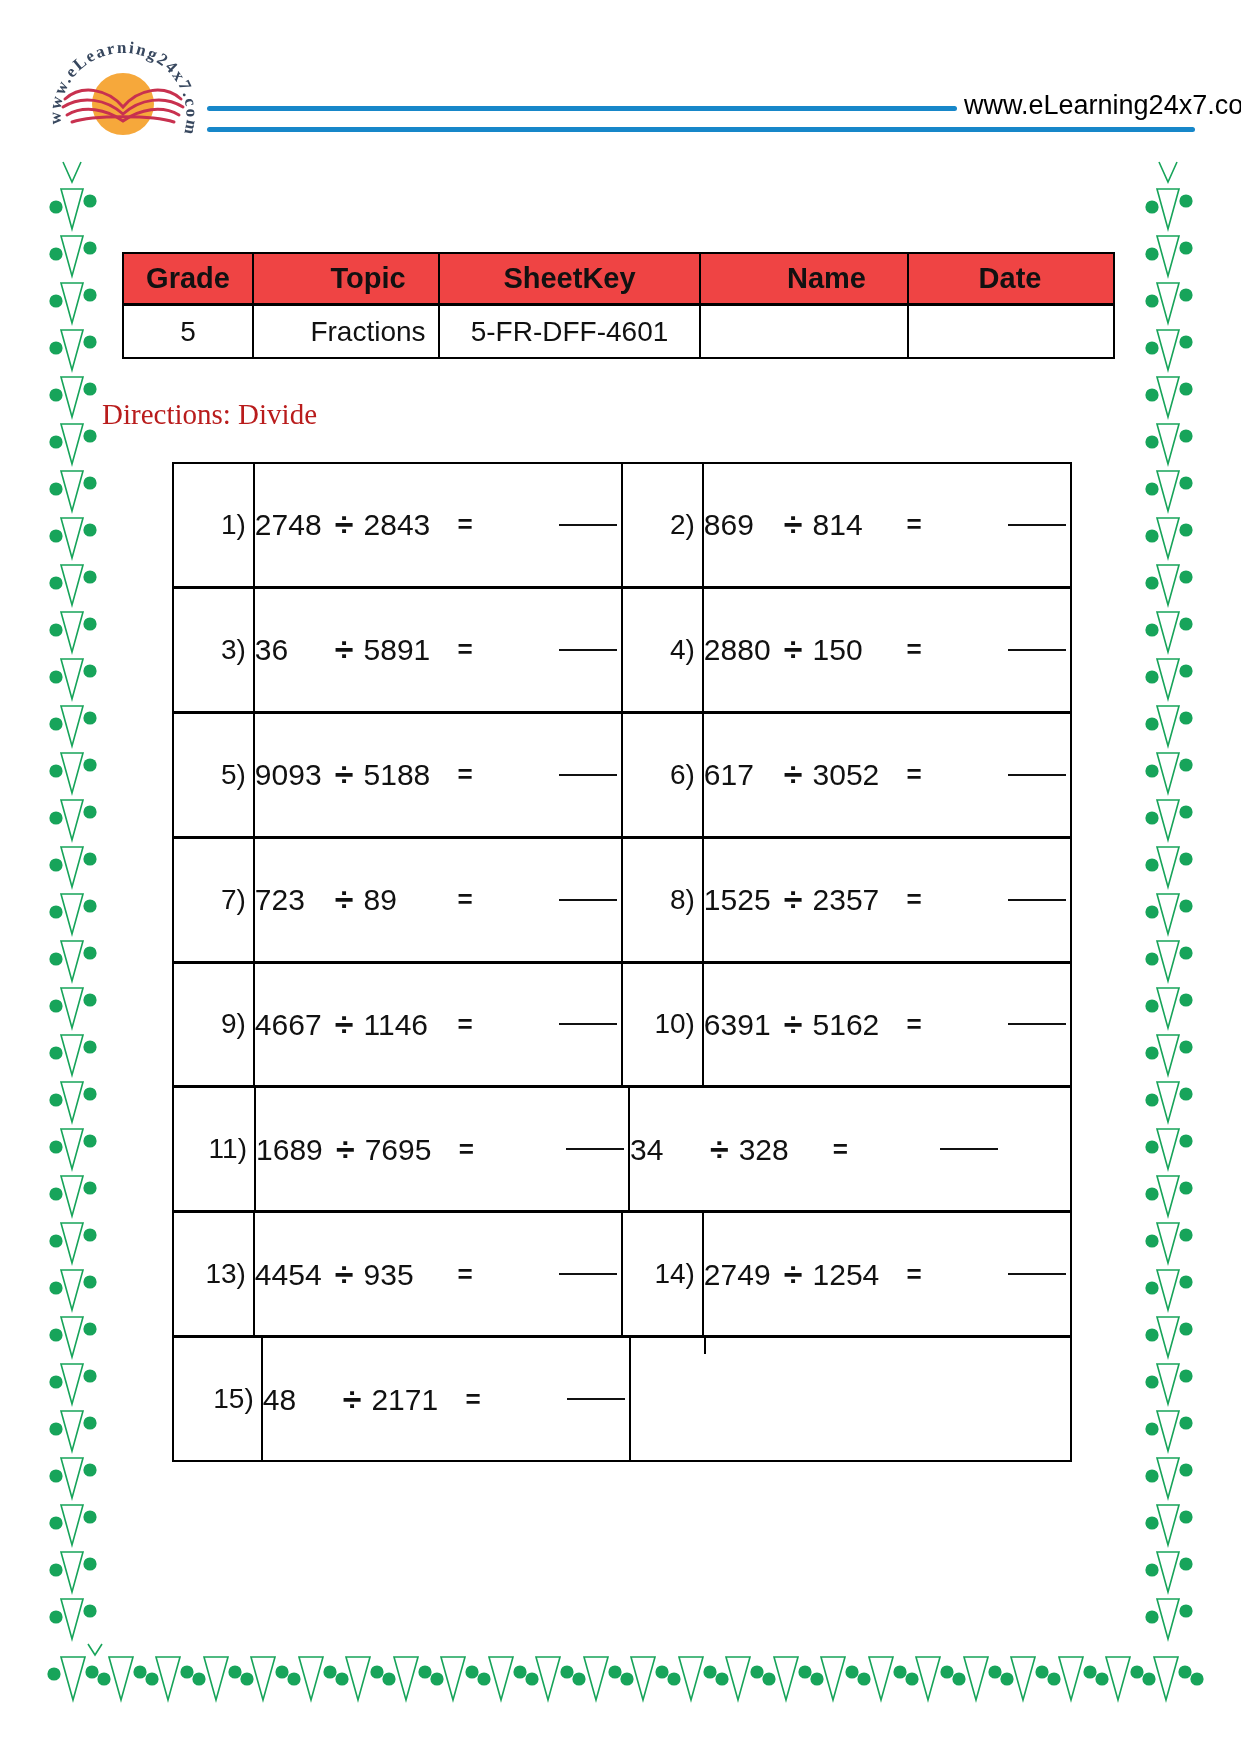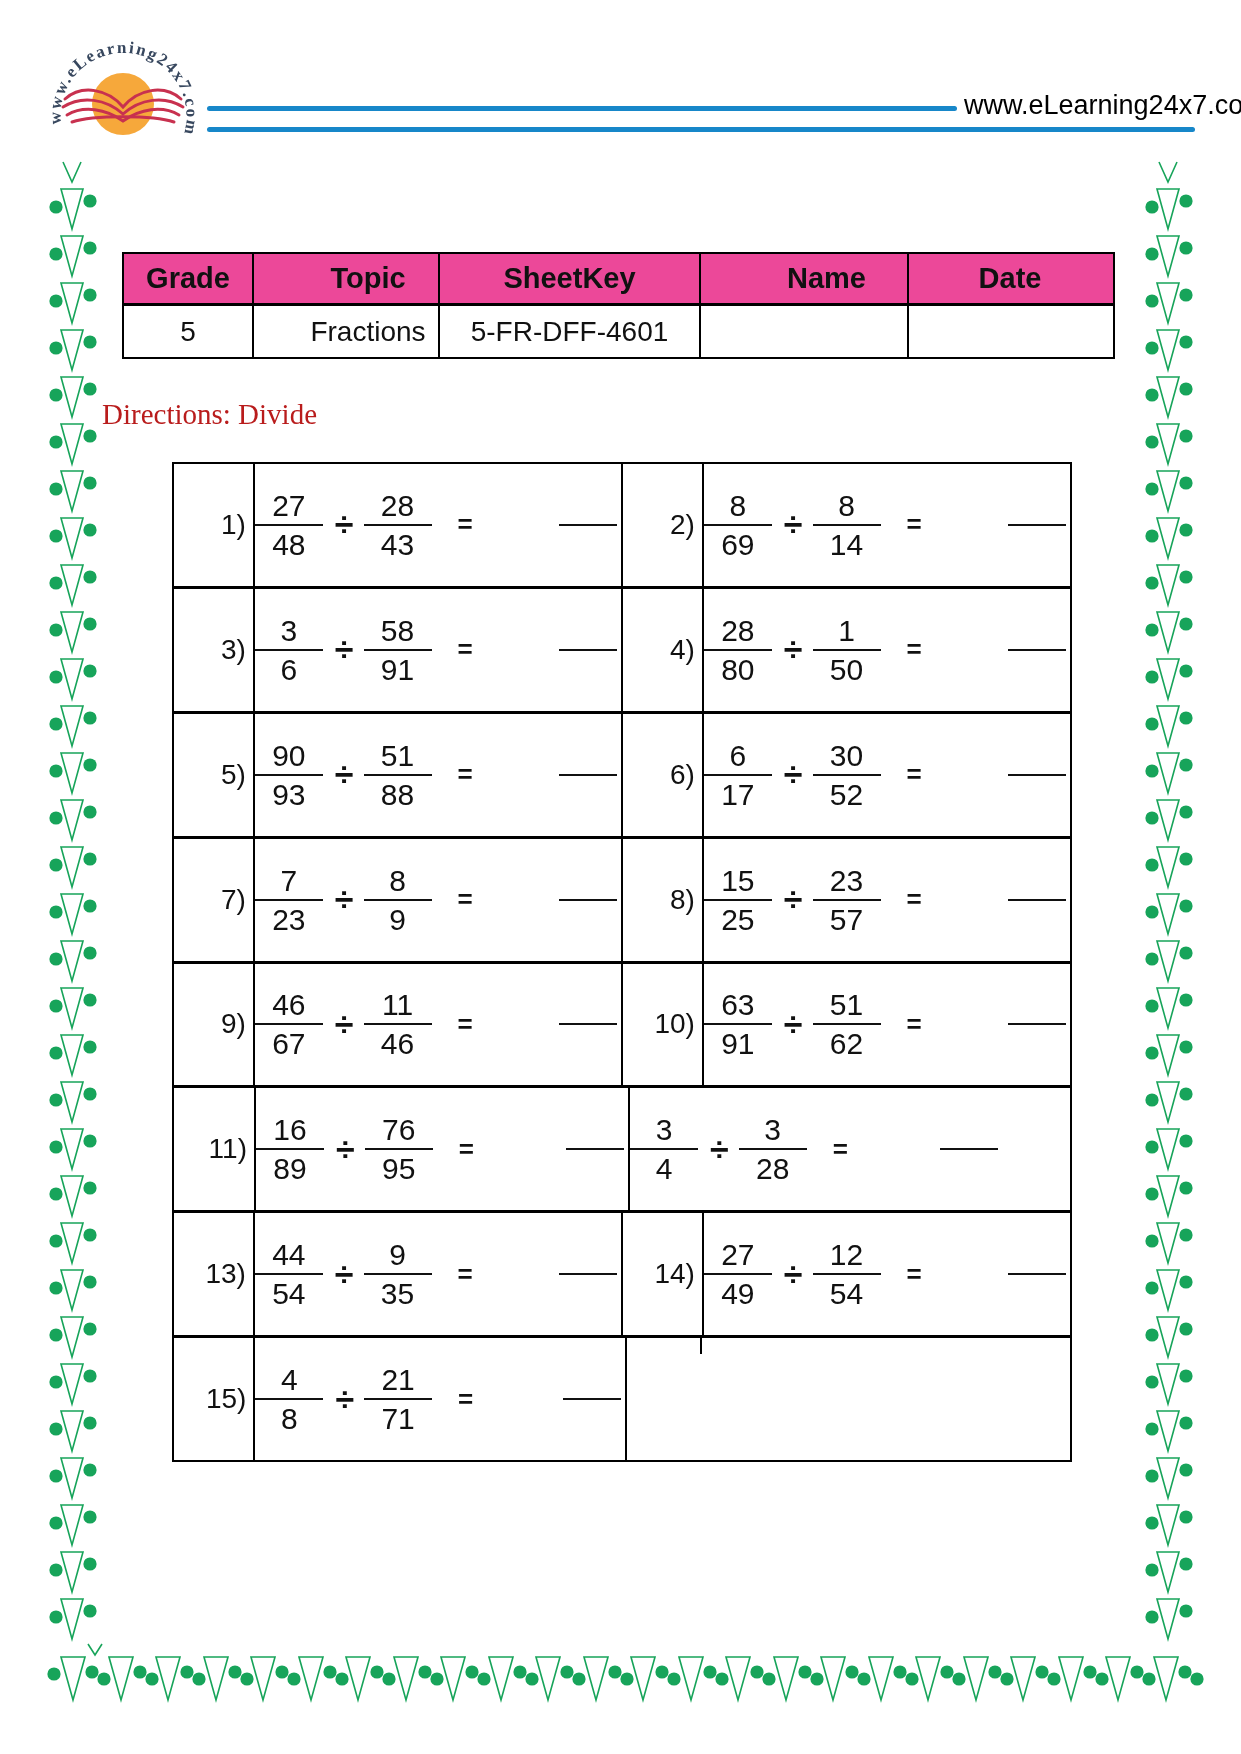--- a/index.html
+++ b/index.html
@@ -9,41 +9,41 @@
   
   .logo-svg{position:absolute;left:36px;top:8px;width:176px;height:150px;}
   .site-url{position:absolute;left:964px;top:90px;font-size:27px;font-weight:normal;color:#000;letter-spacing:0;}
   .blue-line{position:absolute;height:5px;border-radius:3px;}
   .blue-line.l1{left:207px;top:106px;width:750px;}
   .blue-line.l2{left:207px;top:127px;width:988px;}
 
   
   .header-table{position:absolute;left:122px;top:252px;width:993px;border:2px solid #000;box-sizing:border-box;}
   .ht-row{display:flex;}
-  .ht-row.head{background:#ec4899;border-bottom:3px solid #000;}
+  .ht-row.head{background:#ef4444;border-bottom:3px solid #000;}
   .ht-cell{box-sizing:border-box;display:flex;align-items:center;justify-content:center;height:49px;border-right:2px solid #000;}
   .ht-cell:last-child{border-right:none;text-align:right;}
   .ht-row.vals .ht-cell{height:51px;background:#fff;}
   .ht-row.head .ht-cell{font-weight:bold;font-size:29px;}
   .ht-row.vals .ht-cell{font-size:28px;}
   .c0{width:130px;}.c1{width:186px;padding-left:44px;}.c2{width:261px;text-align:right;}.c3{width:208px;padding-left:45px;}.c4{width:202px;}
 
   
   .directions{position:absolute;left:102px;top:398px;font-family:"Liberation Serif", serif;font-size:29px;color:#b91c1c;}
 
   
   .ptable{position:absolute;left:172px;top:462px;width:900px;height:1000px;border:2px solid #000;box-sizing:border-box;display:flex;flex-direction:column;}
   .prow{display:flex;flex:1 1 0;border-bottom:3px solid #000;min-height:0;}
-  .prow:last-child{border-bottom:none;}
+  .prow:last-child{border-bottom:none;padding-left:8px;}
   .plabel{width:73px;border-right:2px solid #000;display:flex;align-items:center;justify-content:flex-end;padding-right:7px;font-size:28px;box-sizing:content-box;}
   .pbody{width:372px;border-right:2px solid #000;display:flex;align-items:center;box-sizing:content-box;}
   .pbody.last{border-right:none;}
   .pempty{width:447px;position:relative;}
   .pstub{position:absolute;left:73px;top:0;width:2px;height:16px;background:#000;}
-  .frac{display:flex;flex-direction:column;align-items:center;width:68px;flex:none;}
+  .frac{display:flex;flex-direction:row;align-items:center;width:68px;flex:none;}
   .fnum,.fden{font-size:30px;line-height:33px;color:#111;}
   .fbar{align-self:stretch;height:2px;background:#111;margin:2px 0;}
   .op{font-size:34px;font-weight:bold;margin:0 10px 0 12px;flex:none;}
   .eqs{font-size:26px;font-weight:bold;margin-left:26px;flex:none;}
   .ansline{width:58px;height:2px;background:#111;margin-left:auto;margin-right:4px;flex:none;}
 
   
   .deco{position:absolute;}
 </style>
 </head>

